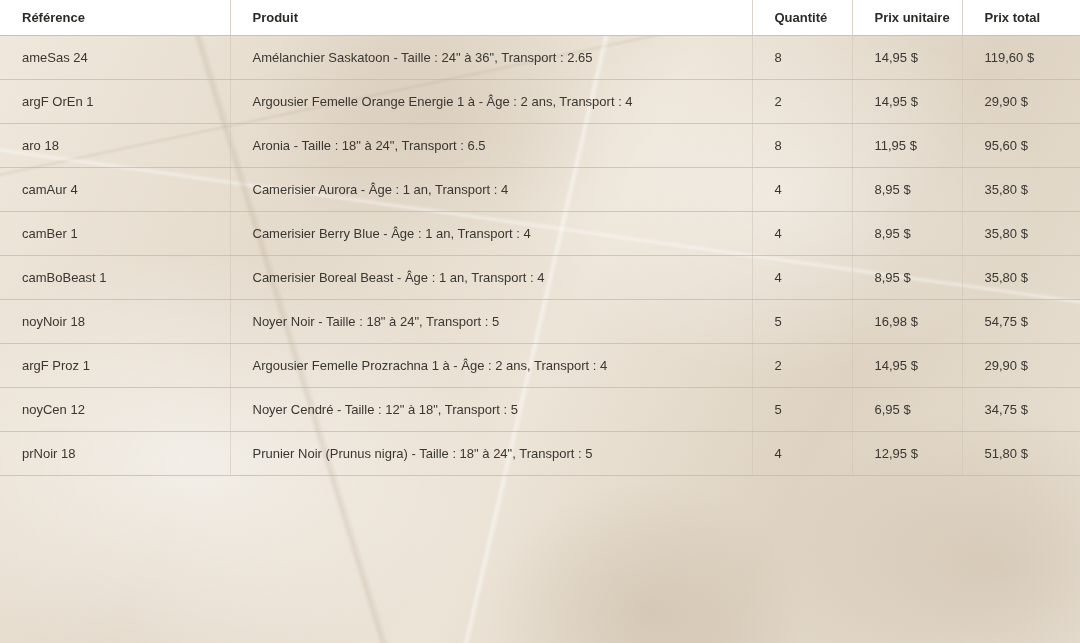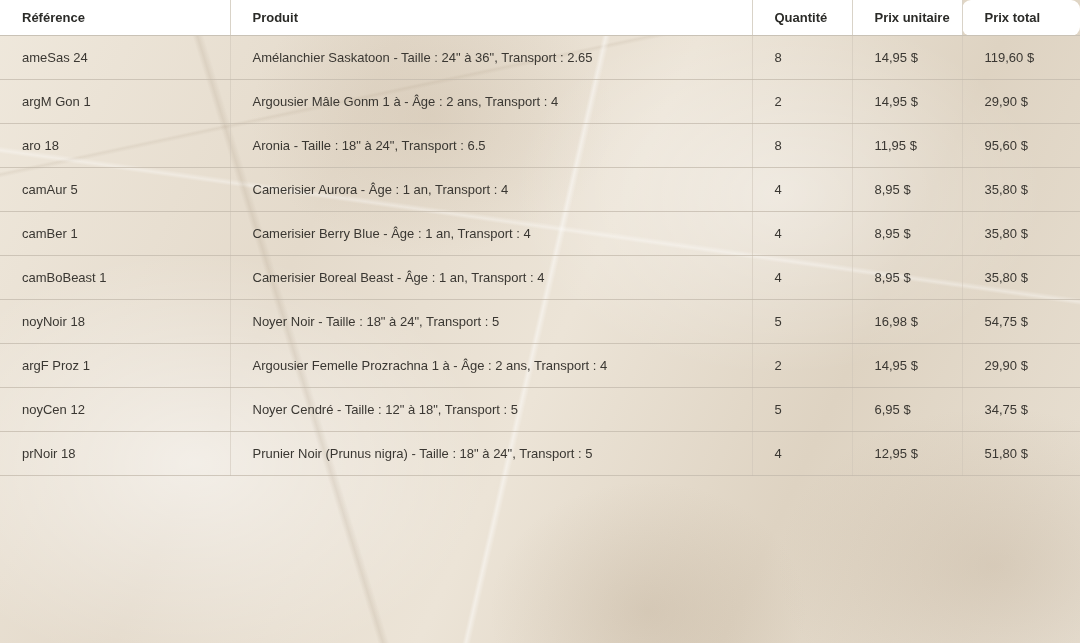--- a/index.html
+++ b/index.html
@@ -59,21 +59,20 @@
     padding: 10px 12px 10px 22px;
     border-bottom: 1px solid #c9c2b6;
     border-right: 1px solid #d9d3c8;
     height: 31px;
     box-sizing: border-box;
     vertical-align: middle;
     white-space: nowrap;
   }
   table.order-table thead th:last-child {
     border-right: none;
-    border-radius: 9px;
   }
   table.order-table tbody td {
     padding: 10px 12px 10px 22px;
     border-bottom: 1px solid rgba(195,186,172,0.75);
     border-right: 1px solid rgba(205,197,184,0.55);
     height: 44px;
     box-sizing: border-box;
     vertical-align: middle;
     font-size: 13px;
     color: #3a3732;
@@ -118,35 +117,35 @@
     </thead>
     <tbody id="table-body">
         <tr>
           <td>ameSas 24</td>
           <td>Amélanchier Saskatoon - Taille : 24" à 36", Transport : 2.65</td>
           <td class="num">8</td>
           <td class="num">14,95 $</td>
           <td class="num">119,60 $</td>
         </tr>
         <tr>
-          <td>argM Gon 1</td>
-          <td>Argousier Mâle Gonm 1 à - Âge : 2 ans, Transport : 4</td>
+          <td>argF OrEn 1</td>
+          <td>Argousier Femelle Orange Energie 1 à - Âge : 2 ans, Transport : 4</td>
           <td class="num">2</td>
           <td class="num">14,95 $</td>
           <td class="num">29,90 $</td>
         </tr>
         <tr>
           <td>aro 18</td>
           <td>Aronia - Taille : 18" à 24", Transport : 6.5</td>
           <td class="num">8</td>
           <td class="num">11,95 $</td>
           <td class="num">95,60 $</td>
         </tr>
         <tr>
-          <td>camAur 5</td>
+          <td>camAur 4</td>
           <td>Camerisier Aurora - Âge : 1 an, Transport : 4</td>
           <td class="num">4</td>
           <td class="num">8,95 $</td>
           <td class="num">35,80 $</td>
         </tr>
         <tr>
           <td>camBer 1</td>
           <td>Camerisier Berry Blue - Âge : 1 an, Transport : 4</td>
           <td class="num">4</td>
           <td class="num">8,95 $</td>

